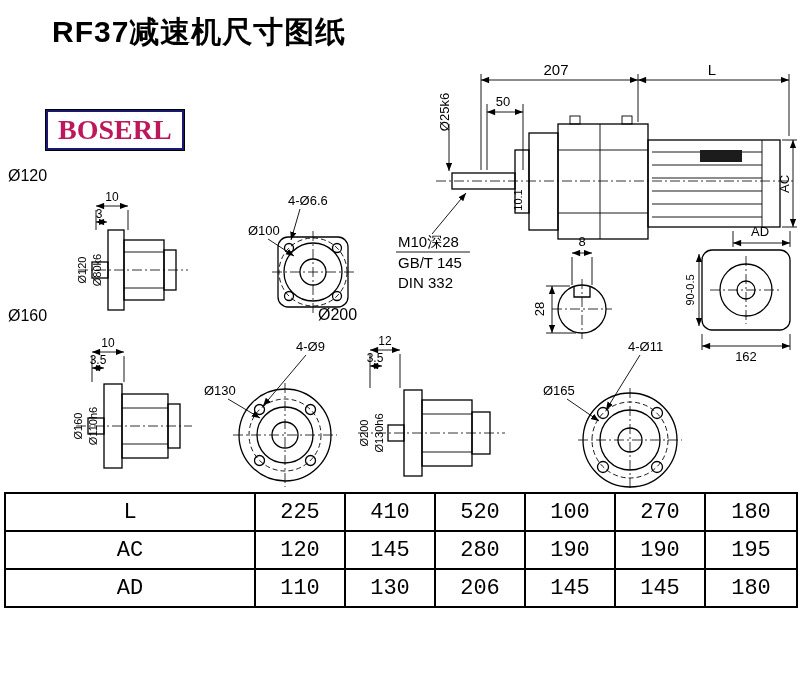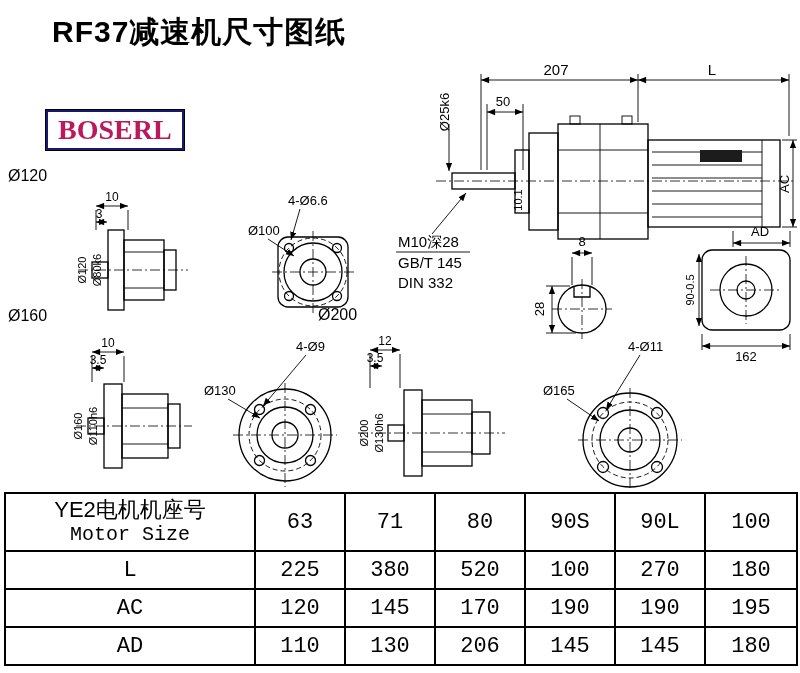--- a/index.html
+++ b/index.html
@@ -234,46 +234,34 @@
     <colgroup>
       <col style="width:250px">
       <col style="width:90px">
         <col style="width:90px">
         <col style="width:90px">
       <col style="width:90px">
         <col style="width:90px">
         <col style="width:92px">
     </colgroup>
     <tbody>
-        <tr class="hrow">
-      <th>
-        <div class="hd-cn">YE2电机机座号</div>
-        <div class="hd-en">Motor Size</div>
-      </th>
-      <td>63</td>
-      <td>71</td>
-      <td>80</td>
-      <td>90S</td>
-      <td>90L</td>
-      <td>100</td>
-    </tr>
     <tr class="drow">
       <td>L</td>
       <td>225</td>
-      <td>380</td>
+      <td>410</td>
       <td>520</td>
       <td>100</td>
       <td>270</td>
       <td>180</td>
     </tr>
     <tr class="drow">
       <td>AC</td>
       <td>120</td>
       <td>145</td>
-      <td>170</td>
+      <td>280</td>
       <td>190</td>
       <td>190</td>
       <td>195</td>
     </tr>
     <tr class="drow">
       <td>AD</td>
       <td>110</td>
       <td>130</td>
       <td>206</td>
       <td>145</td>

